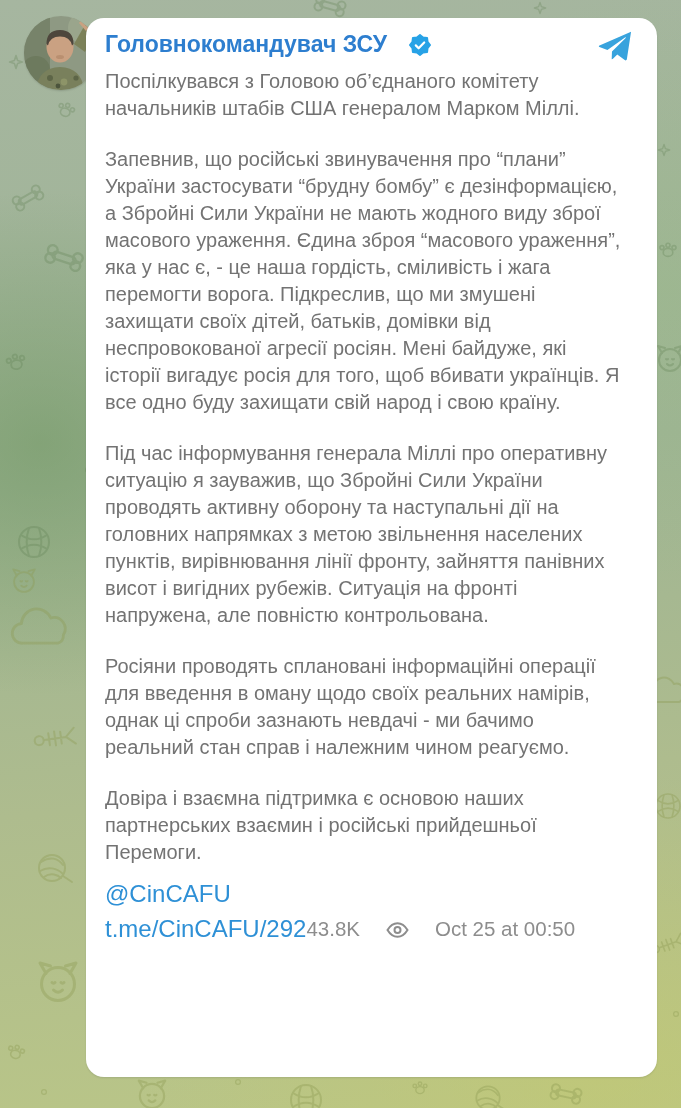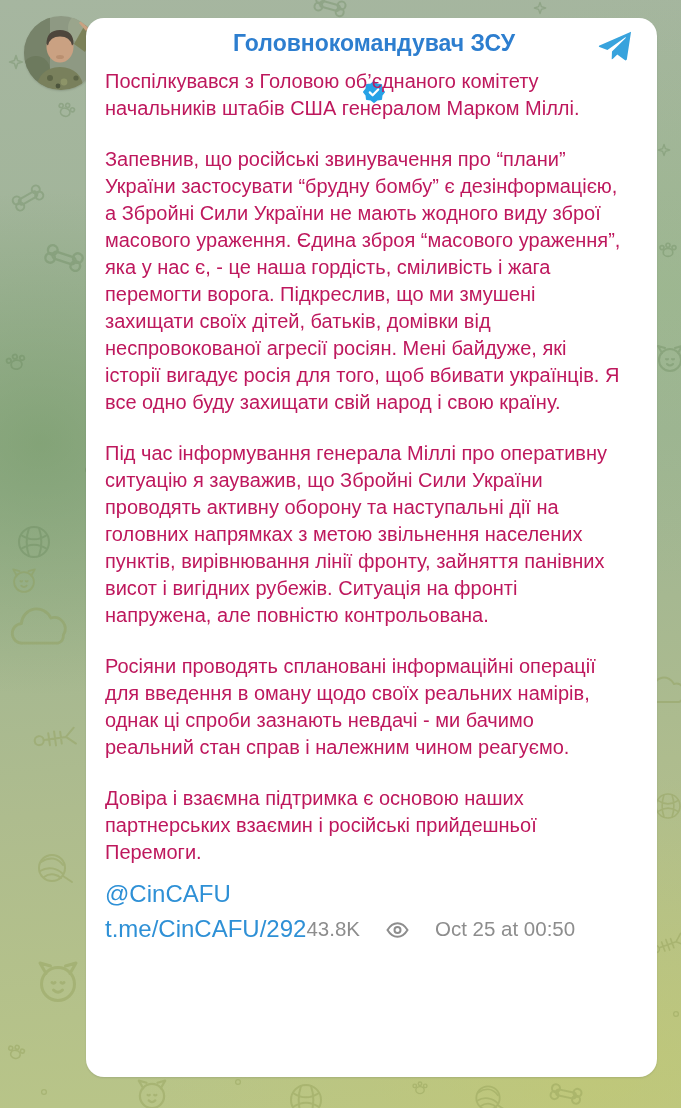--- a/index.html
+++ b/index.html
@@ -24,32 +24,32 @@
   }
   .avatar svg{display:block;}
   .bubble{
     position:absolute;left:86px;top:18px;width:571px;height:1059px;
     background:#ffffff;border-radius:18px;
     box-shadow:0 1px 2px rgba(16,35,47,.12);
     box-sizing:border-box;
     padding:12px 14px 10px 19px;
   }
   .header-row{
-    display:flex;align-items:center;gap:22px;height:28px;margin-bottom:10px;flex-direction:column;
+    display:flex;align-items:center;gap:22px;height:28px;margin-bottom:10px;
   }
   .channel-name{
     font-size:23px;font-weight:700;color:#2d7ecf;cursor:pointer;white-space:nowrap;
   }
   .badge{flex:0 0 auto;display:block;margin-top:2px;}
   .plane{
     position:absolute;top:12px;right:25px;cursor:pointer;
   }
   .msg-text p{
     margin:24px 0 0 0;
-    font-size:20px;line-height:27px;color:#be185d;
+    font-size:20px;line-height:27px;color:#737373;
     white-space:pre-line;
   }
   .msg-text p:first-child{margin-top:0;}
   .footer{margin-top:14px;}
   .link{
     color:#2e90d6;font-size:24px;line-height:27px;cursor:pointer;text-decoration:none;display:inline-block;
   }
   .footer-row{
     margin-top:8px;display:flex;align-items:center;justify-content:flex-start;
   }

